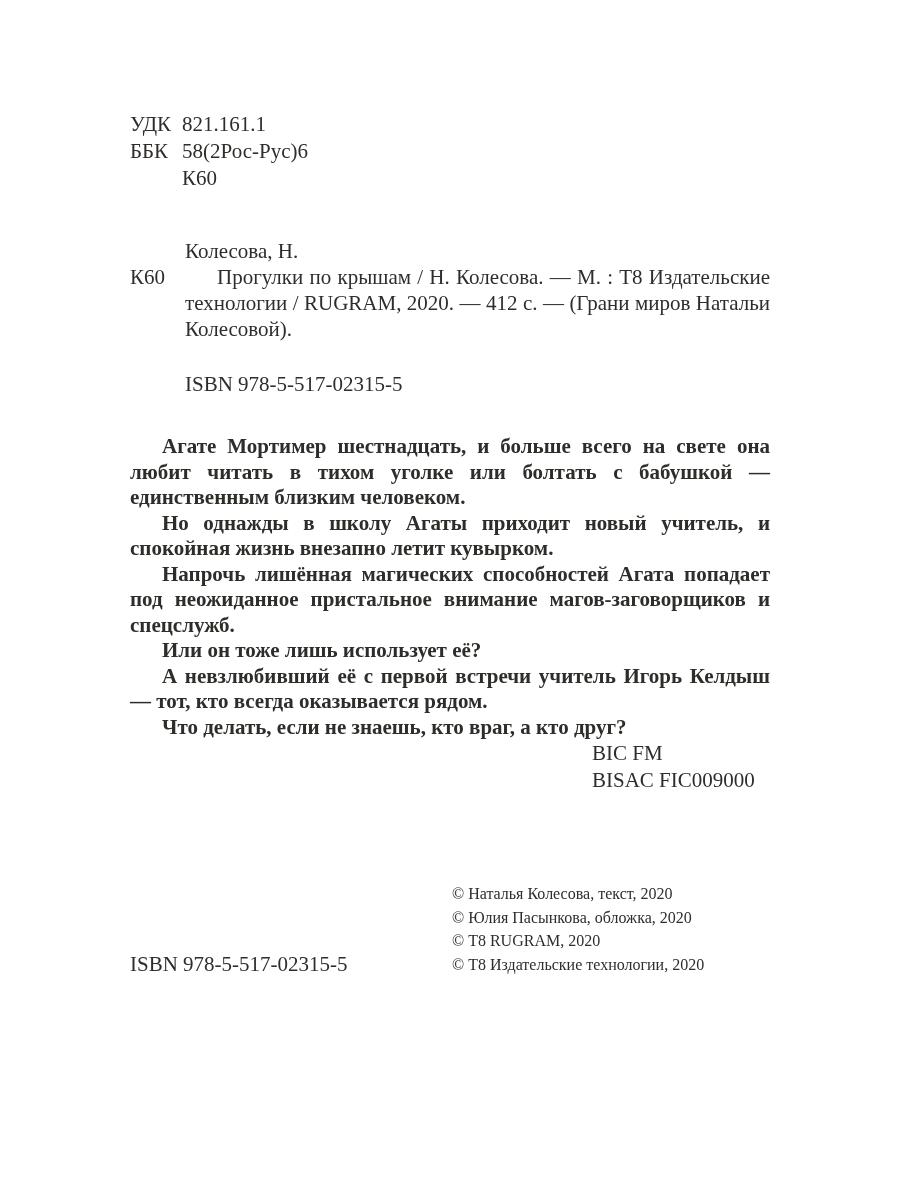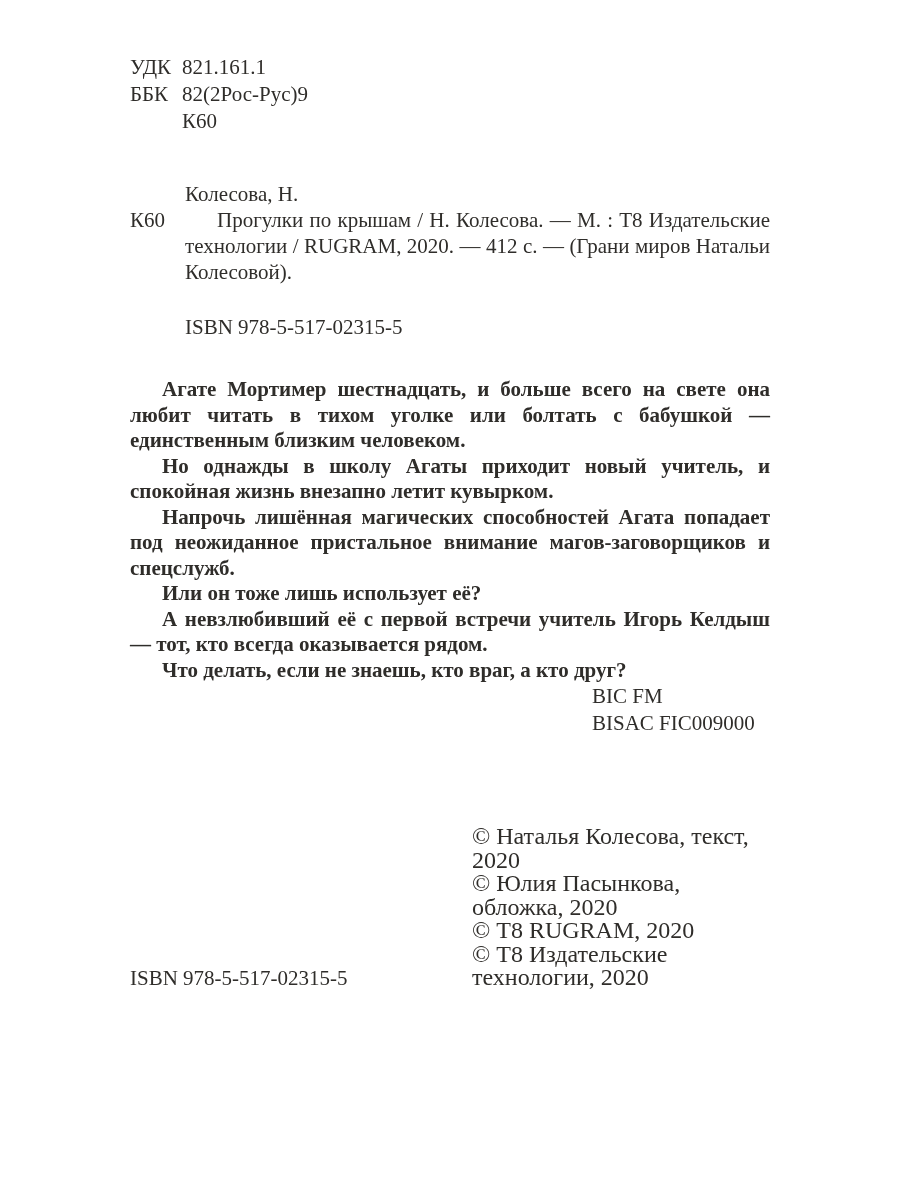--- a/index.html
+++ b/index.html
@@ -16,21 +16,21 @@
     font-family: "Liberation Serif", "DejaVu Serif", serif;
     font-size: 21px;
     overflow: hidden;
     box-sizing: border-box;
   }
   .content {
     padding: 0 130px;
   }
   
   .codes {
-    padding-top: 54px;
+    padding-top: 111px;
     line-height: 27px;
   }
   .codes .label {
     display: inline-block;
     width: 52px;
   }
   .codes .code-row {
     margin-left: 52px;
   }
   
@@ -80,34 +80,33 @@
     margin-top: 88px;
     display: flex;
     align-items: flex-end;
   }
   .footer-isbn {
     width: 322px;
     line-height: 23px;
     flex: 0 0 auto;
   }
   .copyrights {
-    font-size: 24px;
+    font-size: 16px;
     line-height: 23.5px;
-    margin-left: 20px;
   }
 </style>
 </head>
 <body>
 
 <div class="page">
   <div class="content">
 
     <div class="codes">
       <div><span class="label">УДК</span><span>821.161.1</span></div>
-      <div><span class="label">ББК</span><span>82(2Рос-Рус)9</span></div>
+      <div><span class="label">ББК</span><span>58(2Рос-Рус)6</span></div>
       <div class="code-row">К60</div>
     </div>
 
     <div class="card">
       <div class="author">Колесова, Н.</div>
       <div class="card-code">К60</div>
       <p class="descr">Прогулки по крышам / Н. Колесова. — М. : Т8 Издательские технологии / RUGRAM, 2020. — 412 с. — (Грани миров Натальи Колесовой).</p>
     </div>
 
     <div class="isbn-top">ISBN 978-5-517-02315-5</div>

